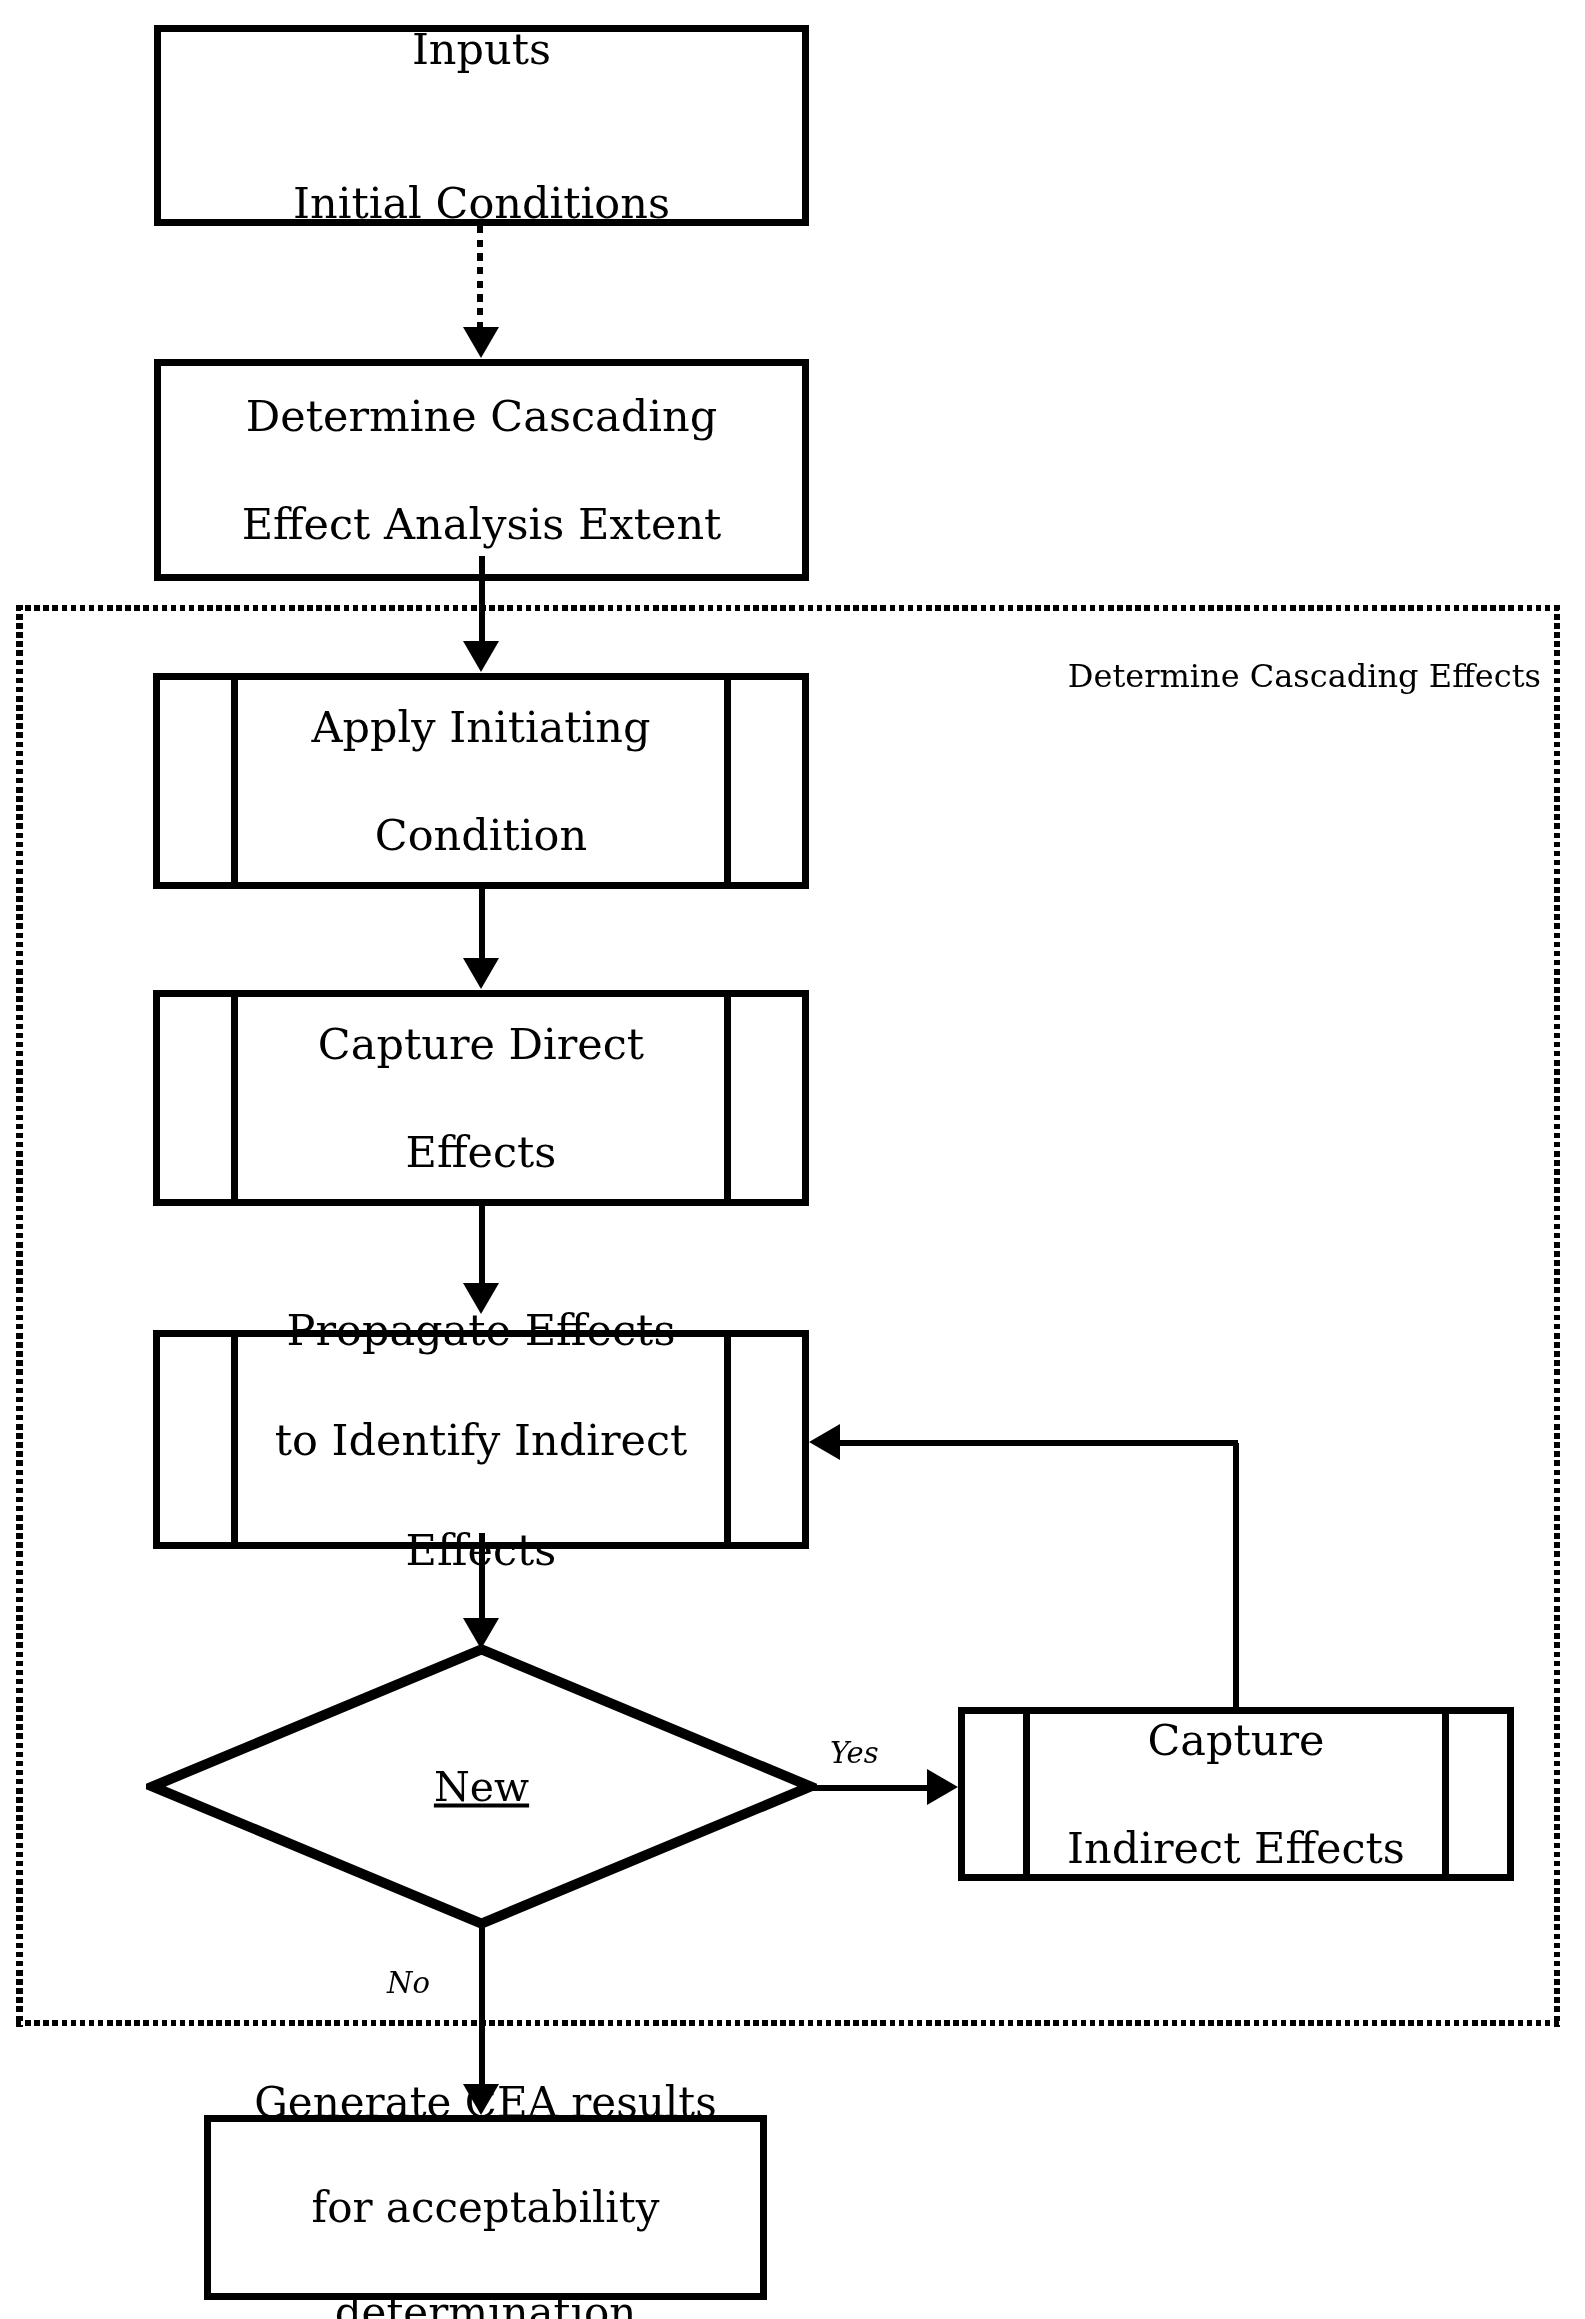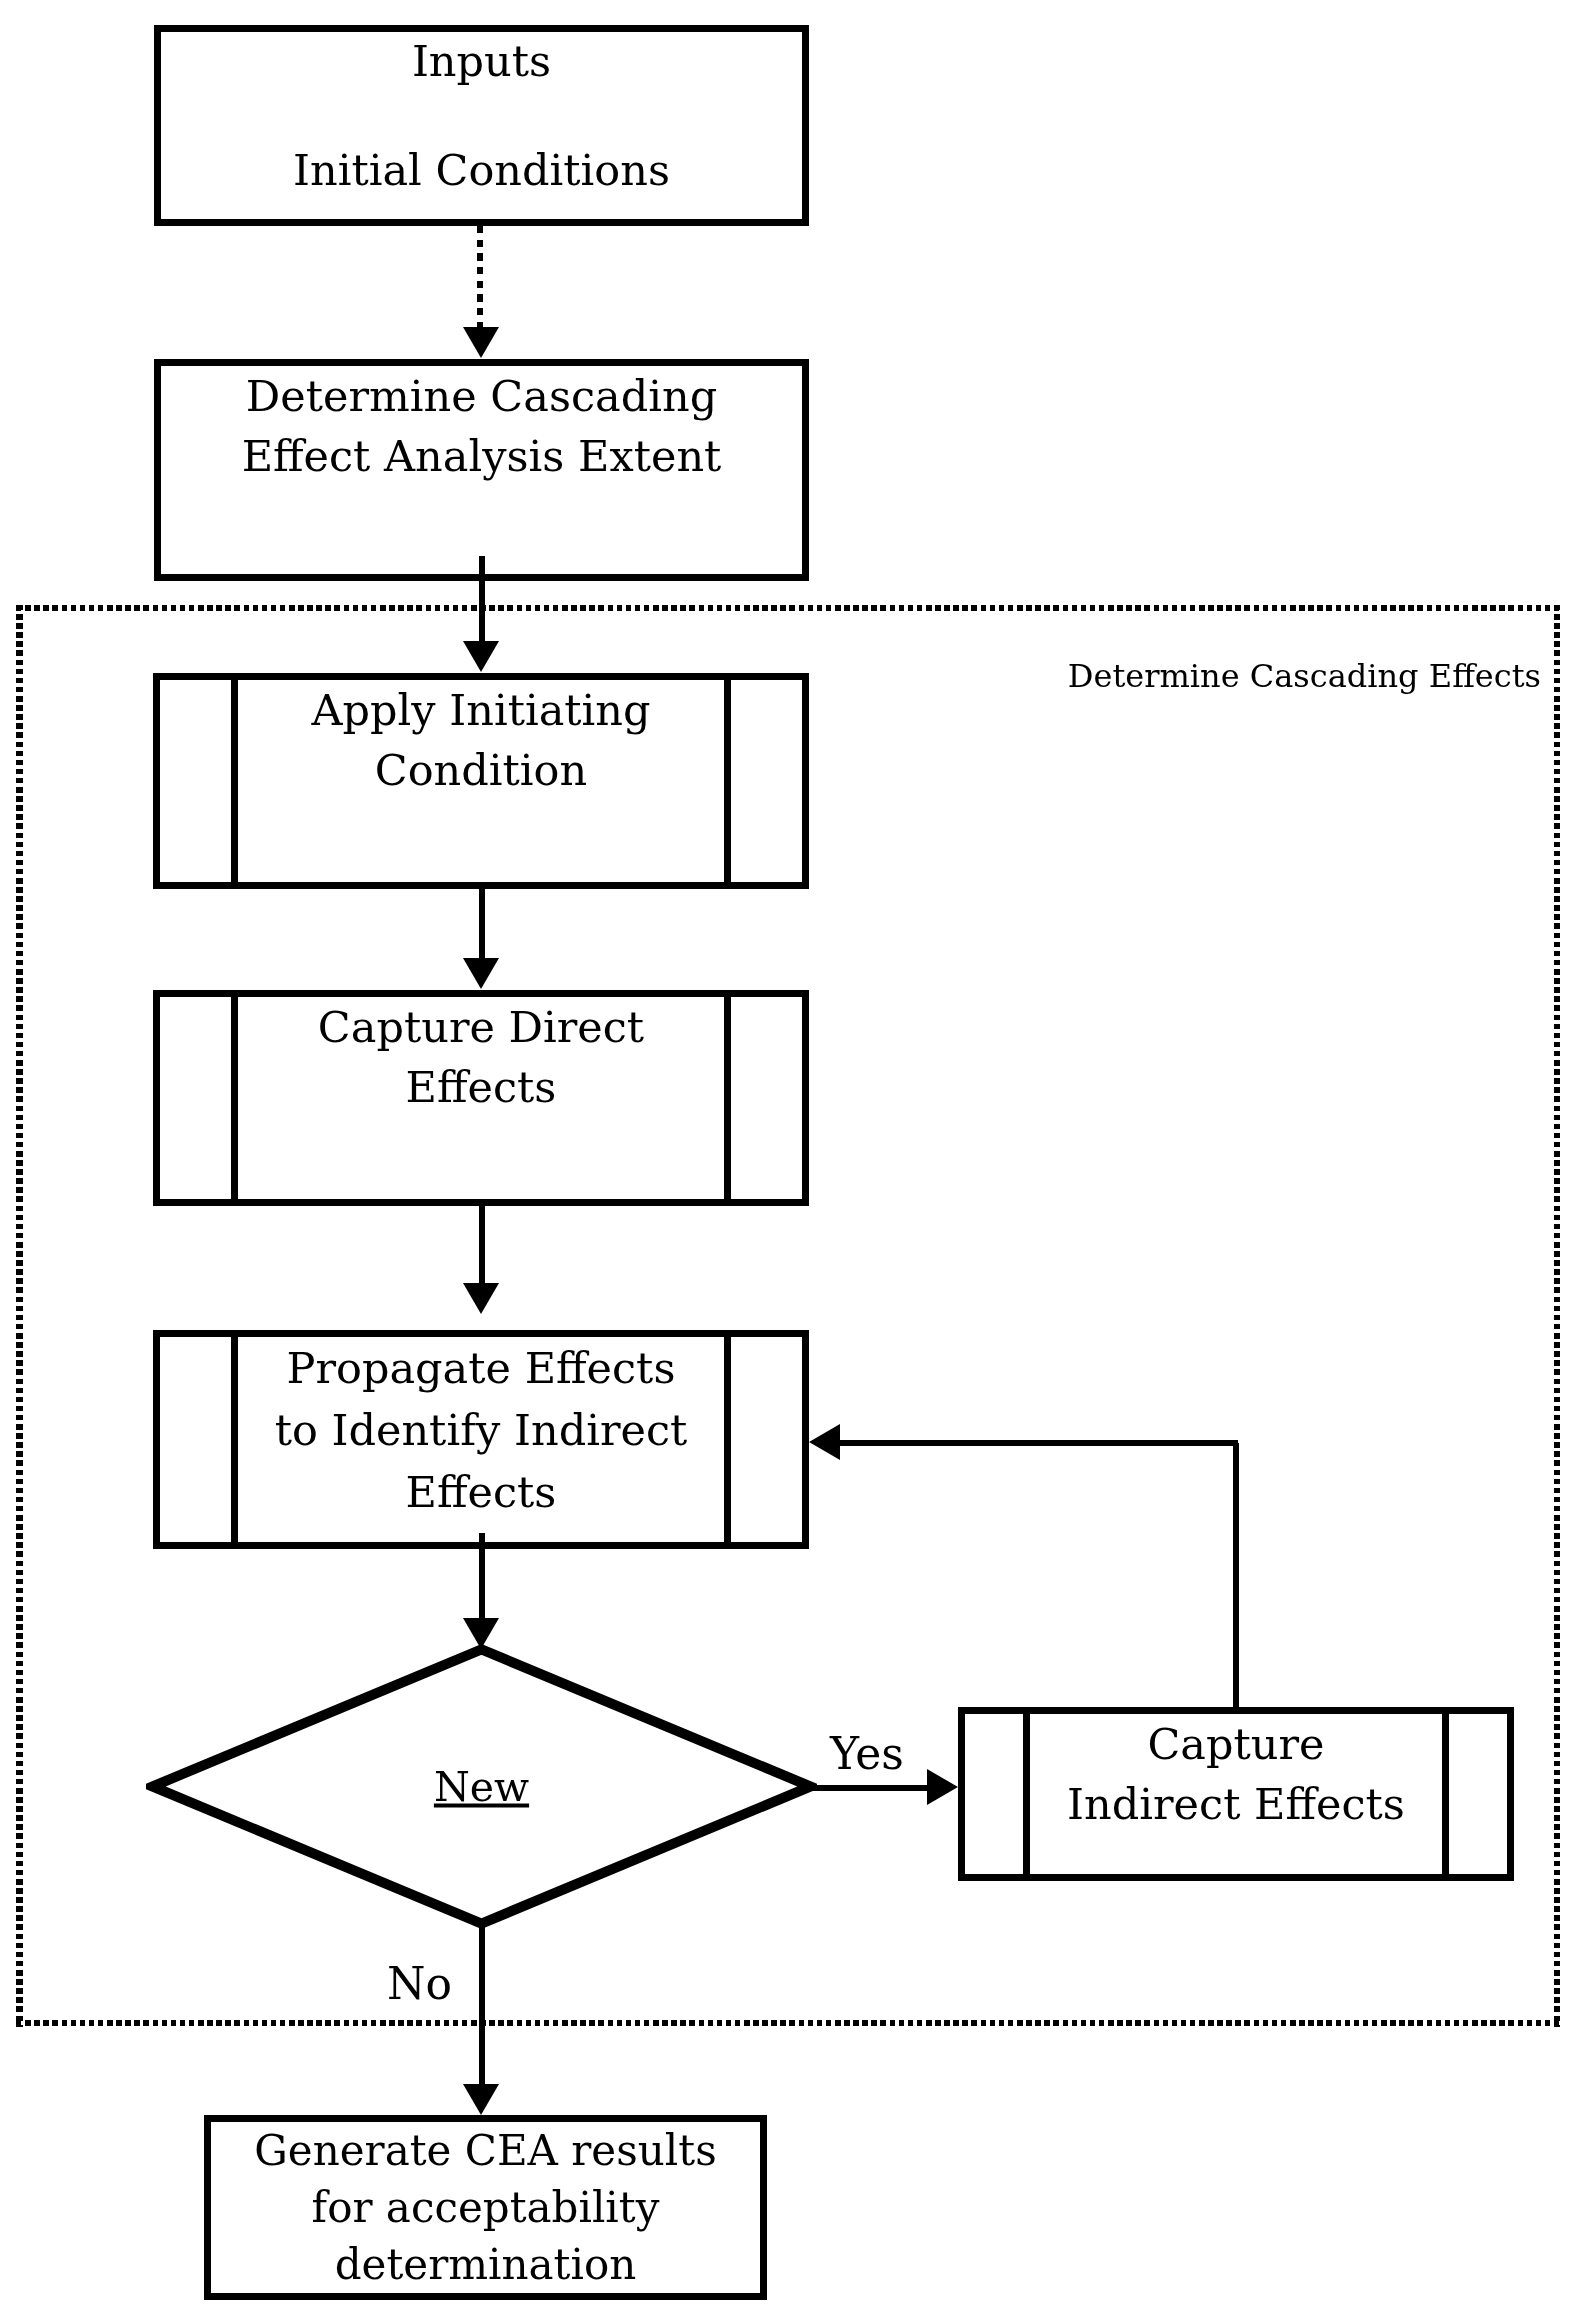--- a/index.html
+++ b/index.html
@@ -4,22 +4,22 @@
 <style>
   html,body{margin:0;padding:0;background:#ffffff;}
   .canvas{
     position:relative;width:1585px;height:2320px;background:#ffffff;
     font-family:"DejaVu Serif","Liberation Serif",serif;color:#000;
     overflow:hidden;
   }
   
   .node{
     position:absolute;border:7.3px solid #000;background:#fff;
-    display:flex;flex-direction:column;align-items:center;justify-content:flex-start;
-    text-align:center;box-sizing:border-box;
+    display:flex;flex-direction:column;align-items:center;justify-content:center;
+    text-align:center;box-sizing:border-box;gap:48px;
   }
   .node .tl{font-size:43px;line-height:60px;white-space:nowrap;}
   
   .pbar{position:absolute;top:0;bottom:0;width:7.3px;background:#000;}
   .pbar.l{left:71px}
   .pbar.r{right:71px}
   .pbar.l2{left:58px}
   .pbar.r2{right:58px}
   
   .dot-h{position:absolute;height:6.4px;
@@ -39,21 +39,21 @@
   .head.right{border-top:18.3px solid transparent;border-bottom:18.3px solid transparent;border-left:31px solid #000;}
   .head.left {border-top:18.3px solid transparent;border-bottom:18.3px solid transparent;border-right:31px solid #000;}
   
   .diamond-wrap{position:absolute;left:146px;top:1643px;width:671px;height:287px;}
   .diamond-wrap svg{position:absolute;left:0;top:0;}
   .diamond-text{
     position:absolute;left:0;top:50%;width:100%;transform:translateY(-50%);
     text-align:center;font-size:41px;line-height:57px;text-decoration:underline;
   }
   
-  .edge-label{position:absolute;font-size:44px;line-height:49px;white-space:nowrap;}
+  .edge-label{position:absolute;font-size:29px;line-height:49px;white-space:nowrap;font-style:italic;}
   
   .b1 .tl{line-height:58px}
   .b1 .gap{height:51px}
   .b7 .tl{font-size:42px;line-height:57px}
   .b5 .tl{line-height:62px}
 </style>
 </head>
 <body>
 
 <div class="canvas">

